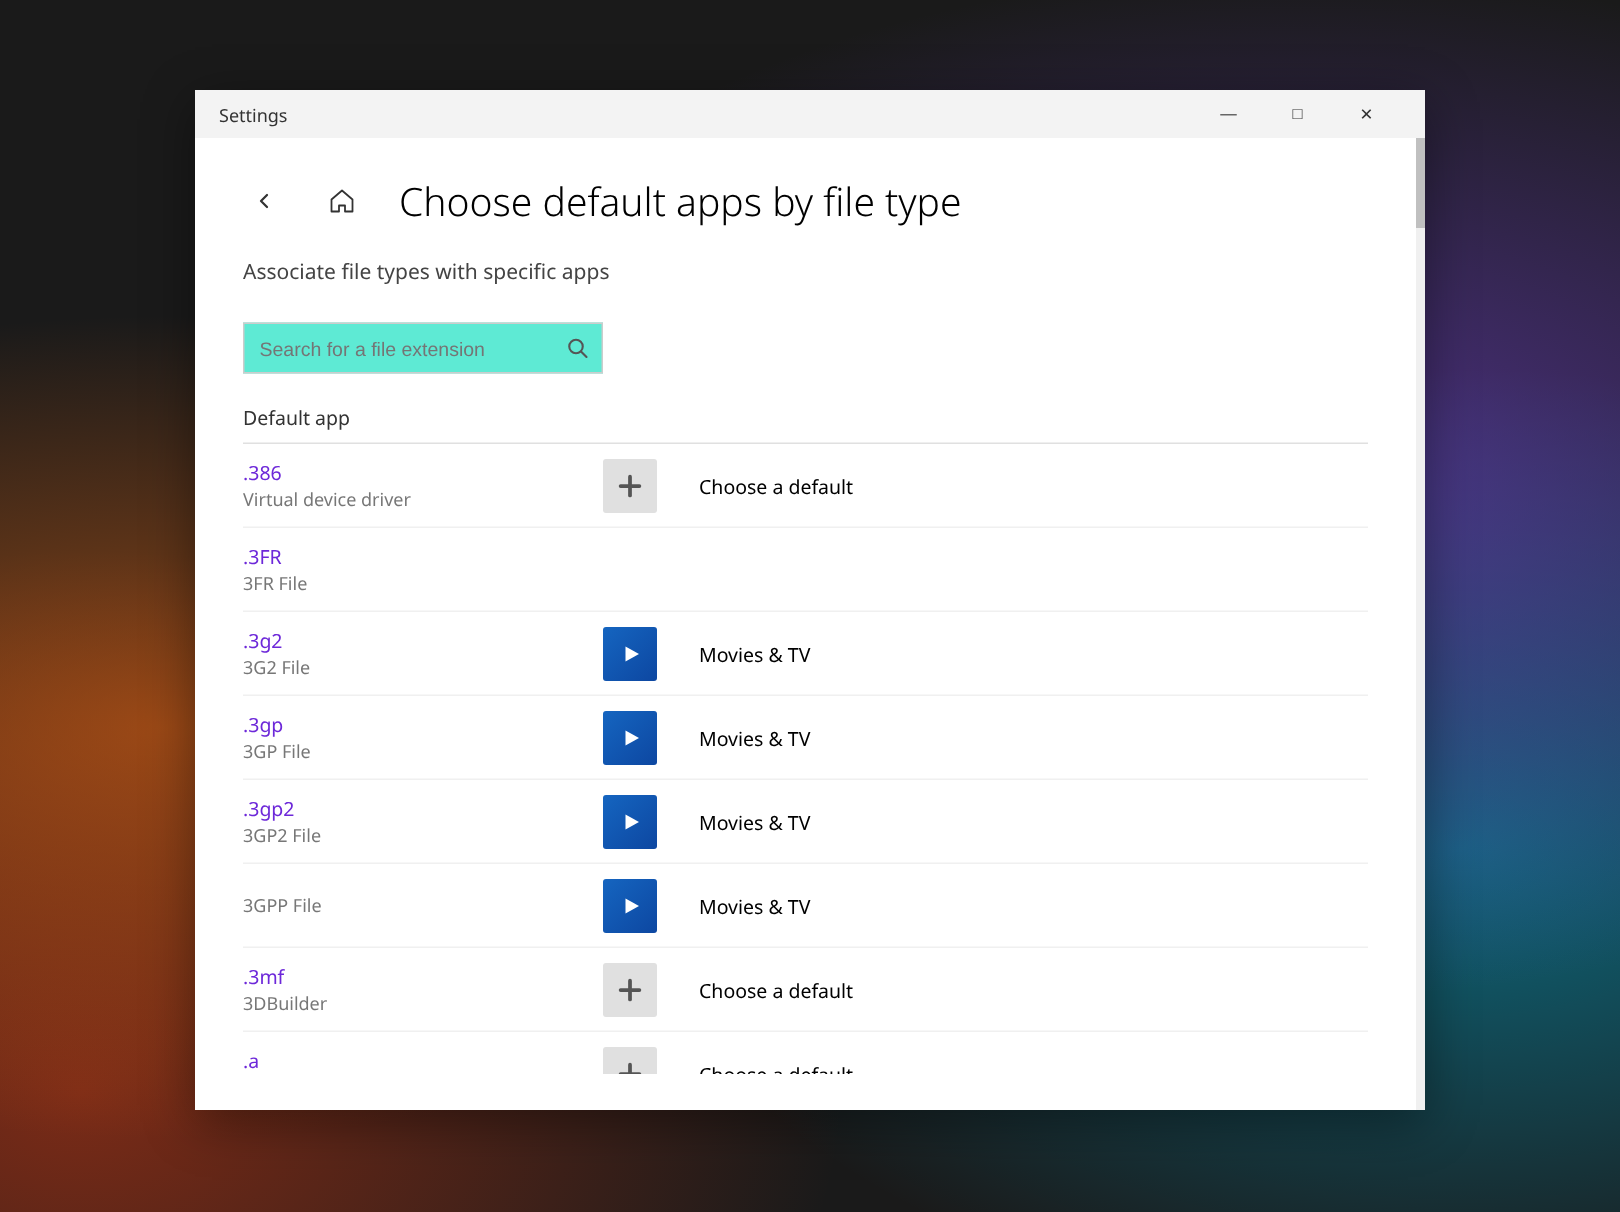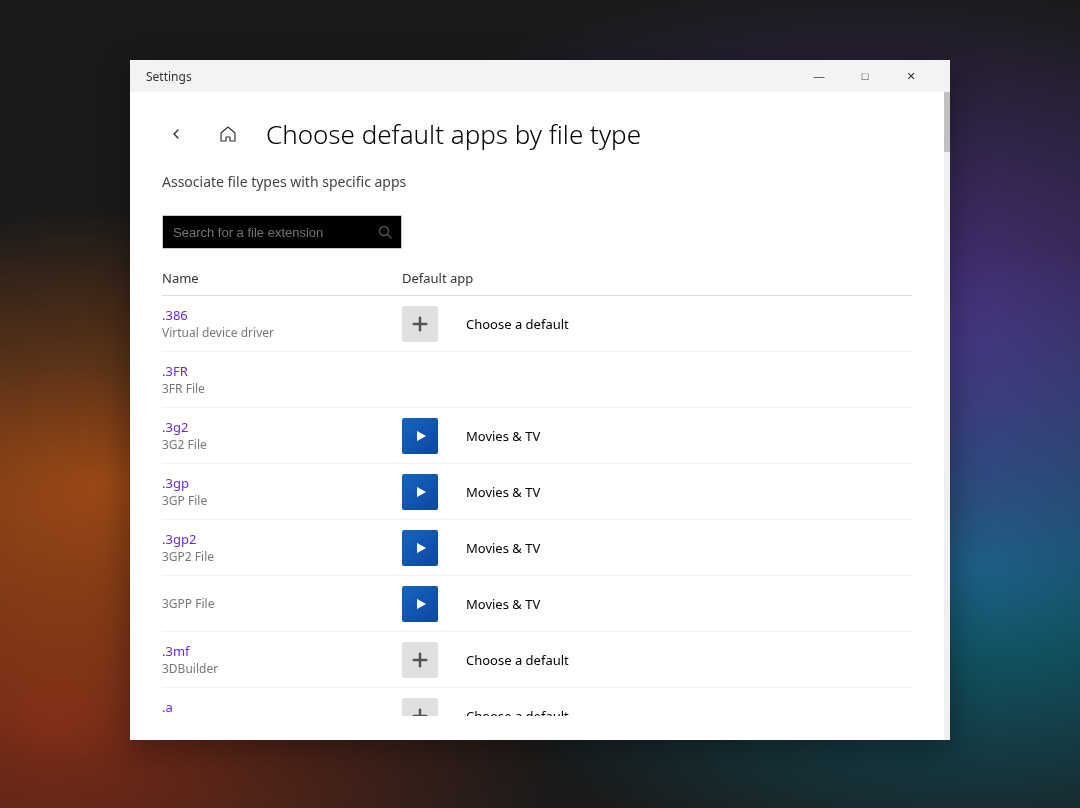--- a/index.html
+++ b/index.html
@@ -156,21 +156,21 @@
     }
 
     
     .search-box {
       display: flex;
       align-items: center;
       border: 1px solid #ccc;
       width: 240px;
       height: 34px;
       margin-bottom: 16px;
-      background: #000000;
+      background: #5eead4;
     }
 
     .search-input {
       flex: 1;
       border: none;
       outline: none;
       padding: 0 10px;
       font-size: 13px;
       color: #666;
       background: transparent;
@@ -327,21 +327,20 @@
         <button class="search-icon-btn">
           <svg width="14" height="14" viewBox="0 0 14 14">
             <circle cx="6" cy="6" r="4.5" stroke="#555" stroke-width="1.4" fill="none"></circle>
             <line x1="9.5" y1="9.5" x2="13" y2="13" stroke="#555" stroke-width="1.4" stroke-linecap="round"></line>
           </svg>
         </button>
       </div>
 
       <div class="file-table">
         <div class="table-header">
-          <span class="col-name">Name</span>
           <span class="col-app">Default app</span>
         </div>
         <div class="table-body" id="table-body">
         <div class="table-row">
               <div class="row-name-col">
                 <span class="row-ext">.386</span>
                 <span class="row-desc">Virtual device driver</span>
               </div>
               <div class="row-app-col">
                 <div class="app-icon gray">

